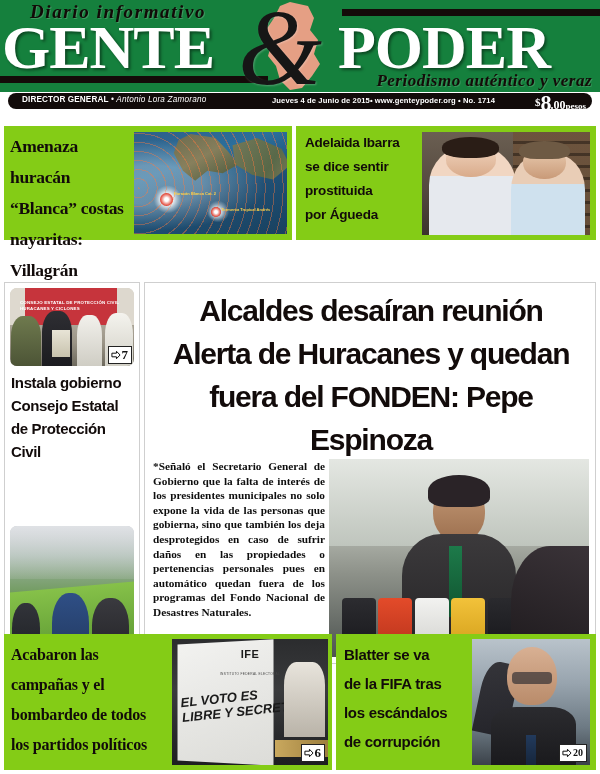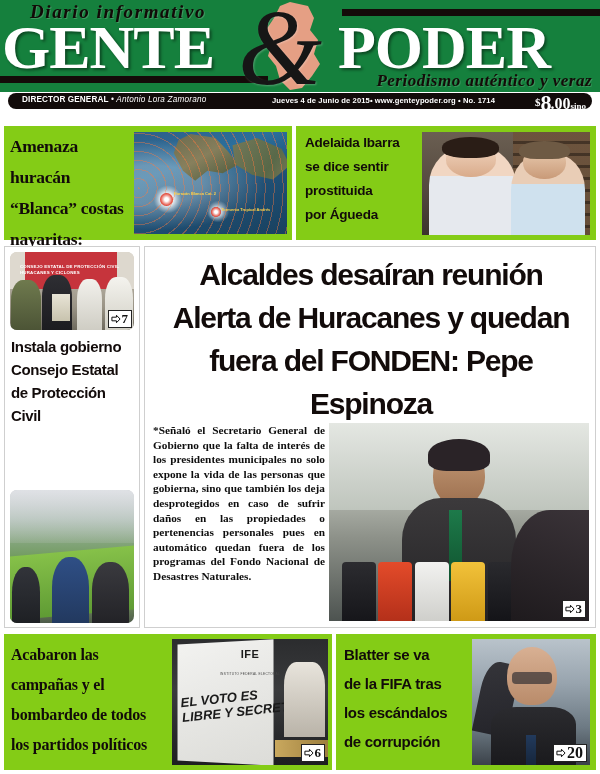--- a/index.html
+++ b/index.html
@@ -91,26 +91,26 @@
     font-size: 7.6px; color: #ffffff; font-weight: bold;
     letter-spacing: .1px;
   }
   .ib-price {
     position: absolute; right: 14px; top: -2px;
     color: #ffffff; font-weight: bold;
     font-family: "Liberation Serif", serif;
   }
   .ib-price .cur { font-size: 11px; vertical-align: 4px; }
   .ib-price .big { font-size: 22px; letter-spacing: -1px; }
-  .ib-price .cents { font-size: 16px; vertical-align: 1px; }
+  .ib-price .cents { font-size: 12px; vertical-align: 1px; }
   .ib-price .pesos { font-size: 9px; vertical-align: 1px; }
 
   
   .redbox { background: #84cc16; position: absolute; }
-  .whitebox { background: #ffffff; position: absolute; border: 1px solid #cfcfcf; }
+  .whitebox { background: #ffffff; position: absolute; border: 1px solid #cfcfcf; margin-top: 36px; }
 
   .hl-red {
     font-family: "Liberation Serif", serif;
     font-weight: bold; color: #120b0a;
   }
   .hl-sans {
     font-family: "Liberation Sans", sans-serif;
     font-weight: bold; color: #120b0a;
   }
 
@@ -283,21 +283,21 @@
 
   <div class="infobar">
     <div class="infobar-pill"></div>
     <div class="ib-director">
       <b>DIRECTOR GENERAL</b>
       <span>•</span>
       <span>Antonio Lora Zamorano</span>
     </div>
     <div class="ib-date">Jueves 4 de Junio de 2015• www.genteypoder.org • No. 1714</div>
     <div class="ib-price">
-      <span class="cur">$</span><span class="big">8</span><span class="cents">.00</span><span class="pesos">sino</span>
+      <span class="cur">$</span><span class="big">8</span><span class="cents">.00</span><span class="pesos">pesos</span>
     </div>
   </div>
 
   <div class="redbox" style="left:4px; top:126px; width:288px; height:114px;">
     <div class="hl-red" style="position:absolute; left:6px; top:5px; width:130px; font-size:17.5px; line-height:31px; letter-spacing:-.3px;">
       <div>Amenaza huracán</div>
       <div>“Blanca” costas</div>
       <div>nayaritas: Villagrán</div>
     </div>
     <div class="photo ph-map" style="left:130px; top:6px; width:153px; height:102px;">
@@ -434,18 +434,18 @@
     <div class="photo ph-blatter" style="left:136px; top:5px; width:118px; height:126px;">
       <div class="arm"></div>
       <div class="head"></div>
       <div style="position:absolute; left:34%; top:26%; width:34%; height:10%; border-radius:4px; background:rgba(40,40,46,.65);"></div>
       <div class="suit"></div>
       <div style="position:absolute; left:46%; bottom:0; width:8%; height:24%; background:linear-gradient(180deg,#223a5c,#16263c);"></div>
       <div class="pgbadge" style="right:3px; bottom:3px;">
         <svg class="arw" width="10" height="10" viewBox="0 0 11 11">
           <path d="M1 3.5 H6 V1.4 L10 5.5 L6 9.6 V7.5 H1 Z" fill="none" stroke="#111" stroke-width="1.1" stroke-linejoin="round"></path>
         </svg>
-        <span class="num" style="font-size:16px;">20</span>
+        <span class="num" style="font-size:10px;">20</span>
       </div>
     </div>
   </div>
 
 </div>
 
 </body></html>

